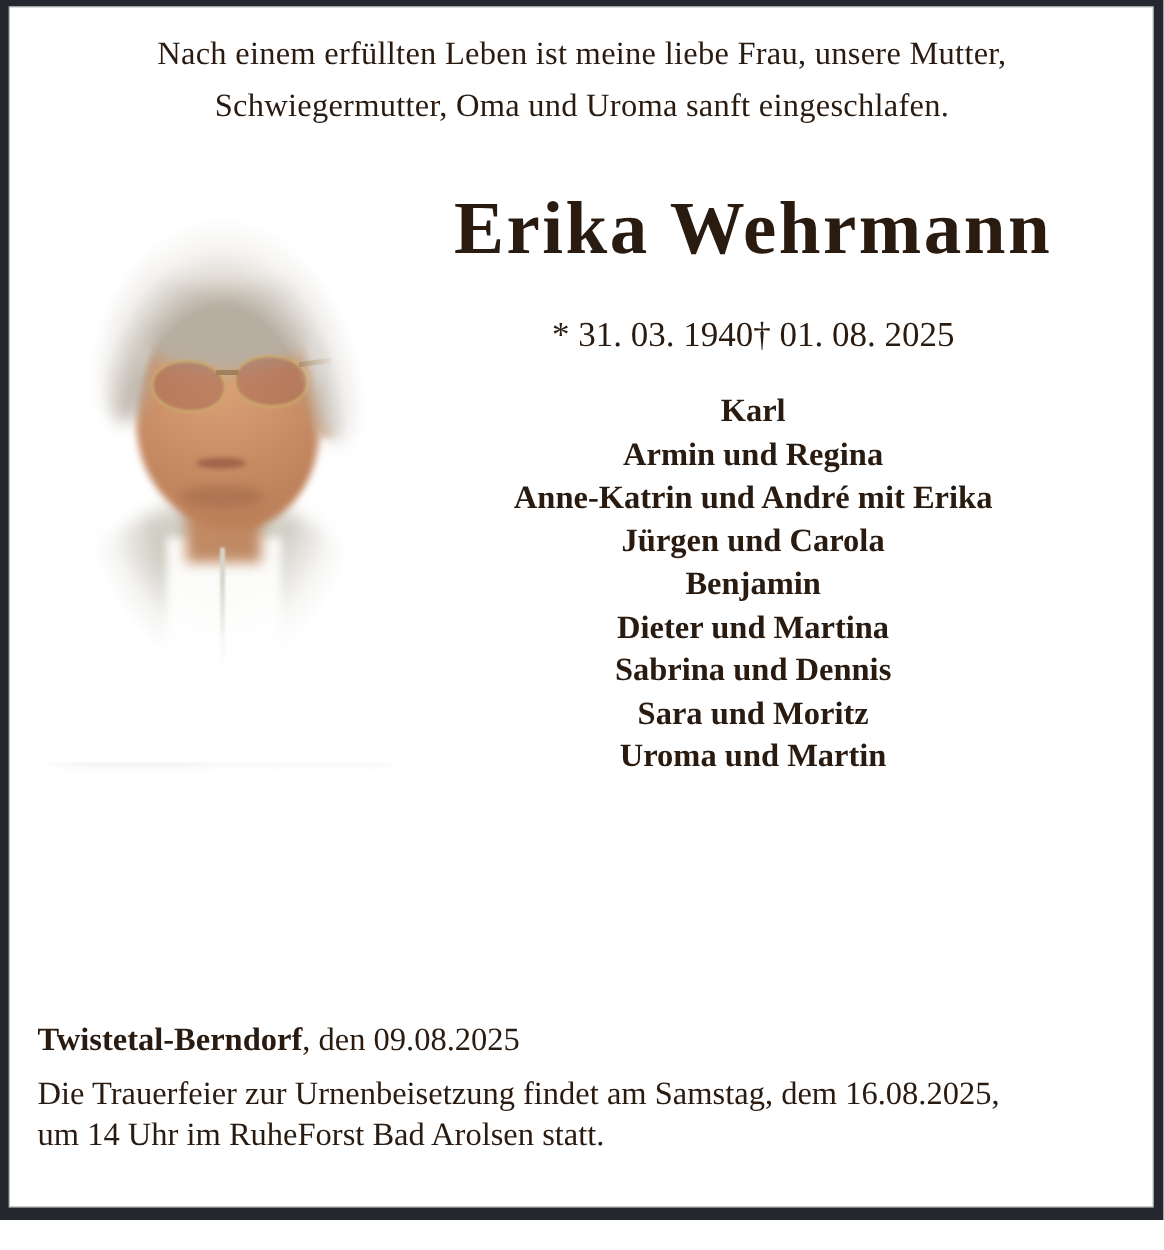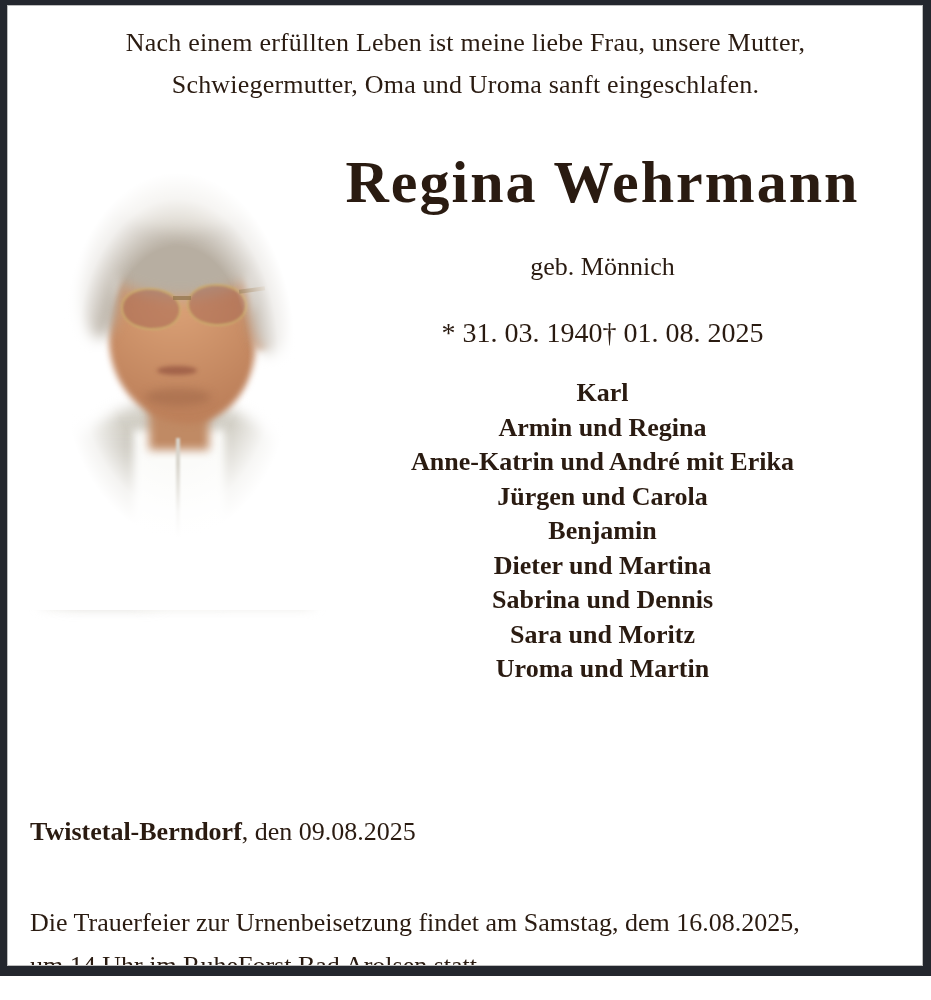--- a/index.html
+++ b/index.html
@@ -64,21 +64,21 @@
     letter-spacing:2px;white-space:nowrap;
   }
   .maiden{text-align:center;font-size:26px;line-height:30px;margin-top:34px;}
   .dates{display:flex;justify-content:center;margin-top:34px;font-size:28px;line-height:34px;white-space:nowrap;}
   .gratitude{font-size:27px;line-height:32px;margin-top:84px;}
   .mourners{list-style:none;margin:26px 0 0 0;padding:0;font-size:26px;font-weight:bold;line-height:34.5px;text-align:center;}
 
   
   .place-line{position:absolute;left:30px;top:816px;font-size:26px;line-height:32px;}
   .place-line .place{font-weight:bold;}
-  .funeral{position:absolute;left:30px;top:901px;width:800px;font-size:26px;line-height:43px;}
+  .funeral{position:absolute;left:30px;top:858px;width:800px;font-size:26px;line-height:33px;}
 </style>
 </head>
 <body>
 
 <div class="page">
 
   <div class="intro">
     <div>Nach einem erfüllten Leben ist meine liebe Frau, unsere Mutter,</div>
     <div>Schwiegermutter, Oma und Uroma sanft eingeschlafen.</div>
   </div>
@@ -98,22 +98,21 @@
     <div class="ph-lens ph-lens-left"></div>
     <div class="ph-lens ph-lens-right"></div>
     <div class="ph-bridge"></div>
     <div class="ph-temple"></div>
     <div class="ph-mouth"></div>
     <div class="ph-chin-shade"></div>
     <div class="ph-vignette"></div>
   </div>
 
   <div class="right-col">
-    <h1 class="name">Regina Wehrmann</h1>
-    <div class="maiden">geb. Mönnich</div>
+    <h1 class="name">Erika Wehrmann</h1>
     <div class="dates">
       <span>* 31. 03. 1940</span>
       <span>† 01. 08. 2025</span>
     </div>
     <ul class="mourners">
       <li>Karl</li>
       <li>Armin und Regina</li>
       <li>Anne-Katrin und André mit Erika</li>
       <li>Jürgen und Carola</li>
       <li>Benjamin</li>

